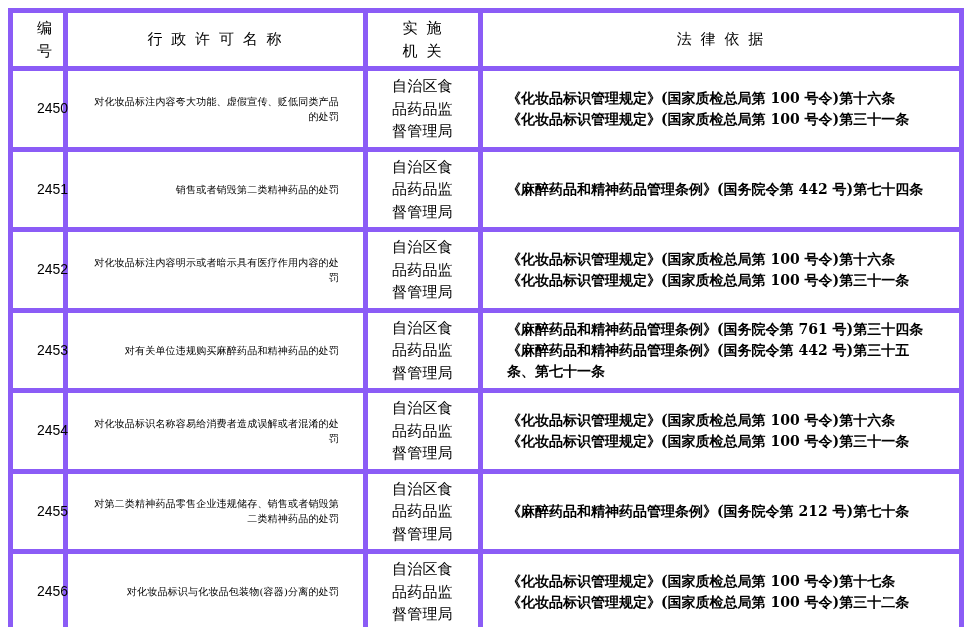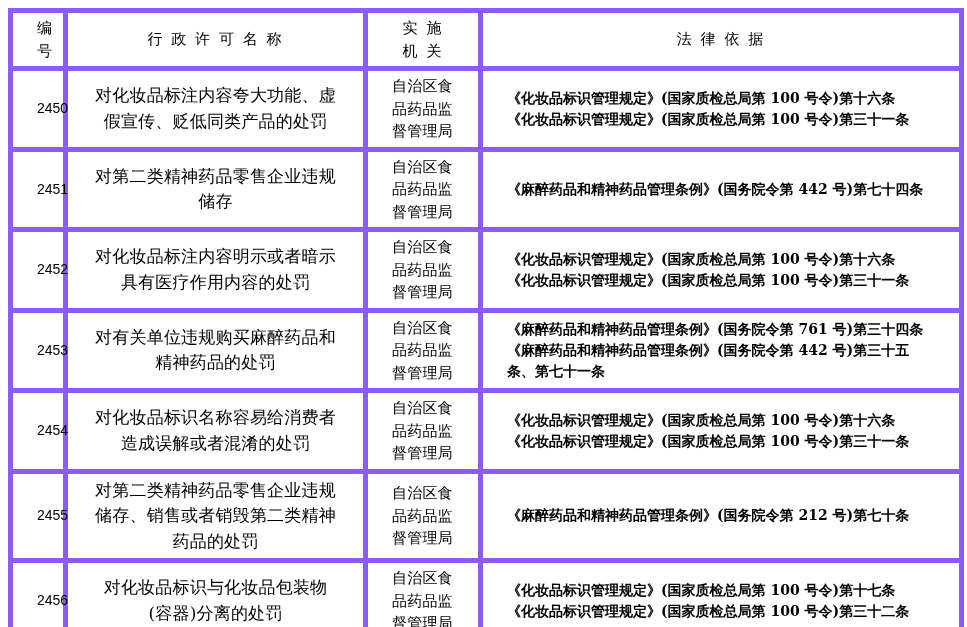--- a/index.html
+++ b/index.html
@@ -45,22 +45,22 @@
   col.c-name { width: 300px; }
   col.c-org { width: 115px; }
   col.c-law { width: 481px; }
 
   td.num {
     text-align: left;
     font-size: 14px;
     font-family: Liberation Sans, sans-serif;
   }
   td.name {
-    font-size: 17px;
-    text-align: center;
+    font-size: 10px;
+    text-align: right;
     letter-spacing: 0.2px;
   }
   td.org {
     font-size: 15px;
     text-align: left;
     letter-spacing: 0.2px;
     line-height: 1.55;
   }
   td.law {
     font-size: 14px;
@@ -95,21 +95,21 @@
           <td class="num">2450</td>
           <td class="name">对化妆品标注内容夸大功能、虚假宣传、贬低同类产品的处罚</td>
           <td class="org">自治区食品药品监督管理局</td>
           <td class="law">
             <div class="law-line">《化妆品标识管理规定》(国家质检总局第 100 号令)第十六条</div>
             <div class="law-line">《化妆品标识管理规定》(国家质检总局第 100 号令)第三十一条</div>
           </td>
         </tr>
         <tr class="row-tall">
           <td class="num">2451</td>
-          <td class="name">对第二类精神药品零售企业违规储存</td>
+          <td class="name">销售或者销毁第二类精神药品的处罚</td>
           <td class="org">自治区食品药品监督管理局</td>
           <td class="law">
             <div class="law-line">《麻醉药品和精神药品管理条例》(国务院令第 442 号)第七十四条</div>
           </td>
         </tr>
         <tr class="row-tall">
           <td class="num">2452</td>
           <td class="name">对化妆品标注内容明示或者暗示具有医疗作用内容的处罚</td>
           <td class="org">自治区食品药品监督管理局</td>
           <td class="law">

